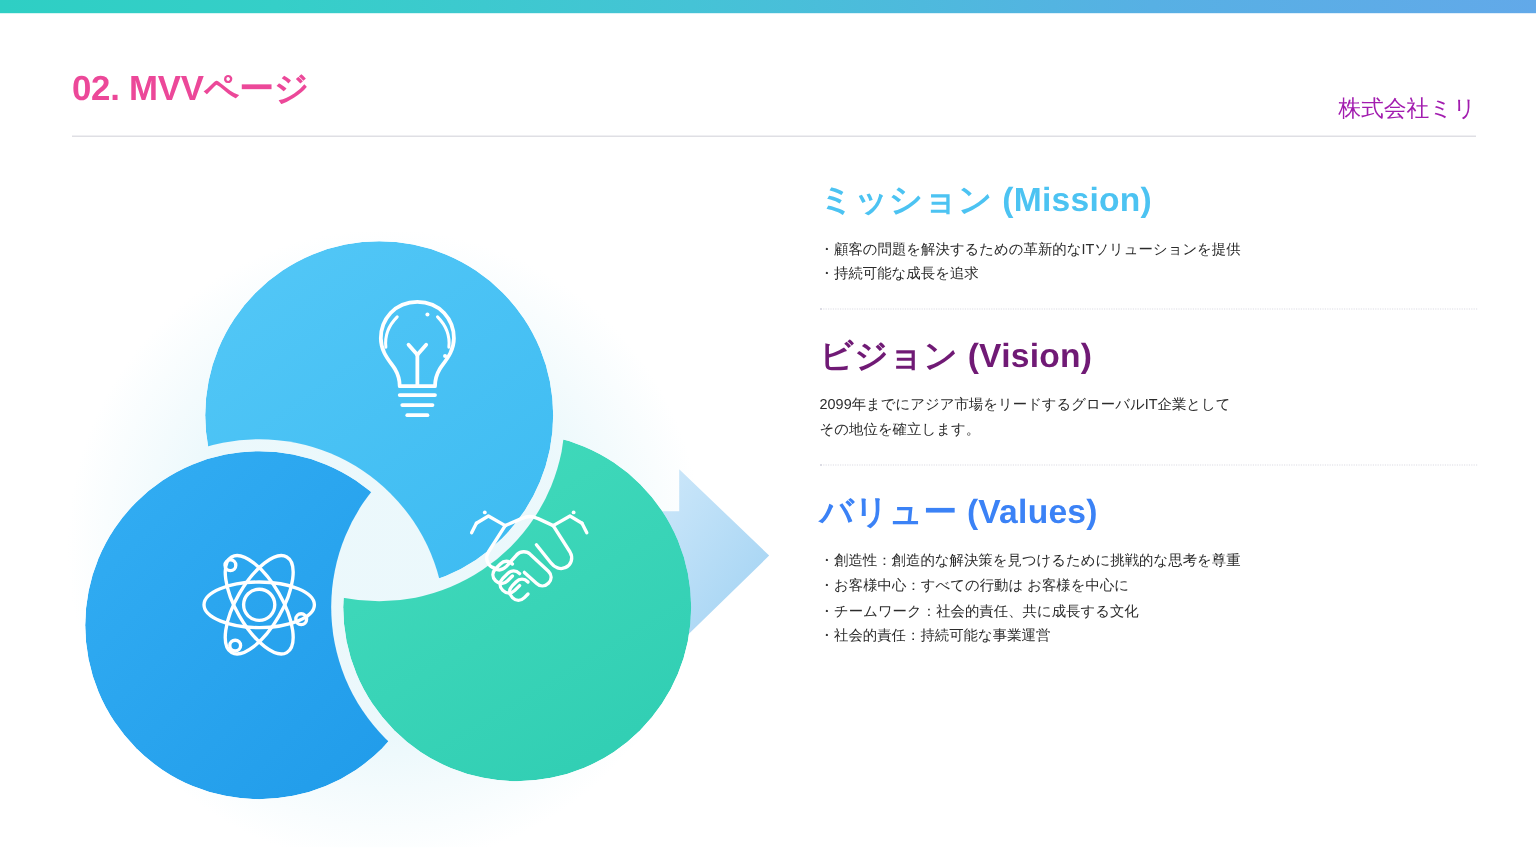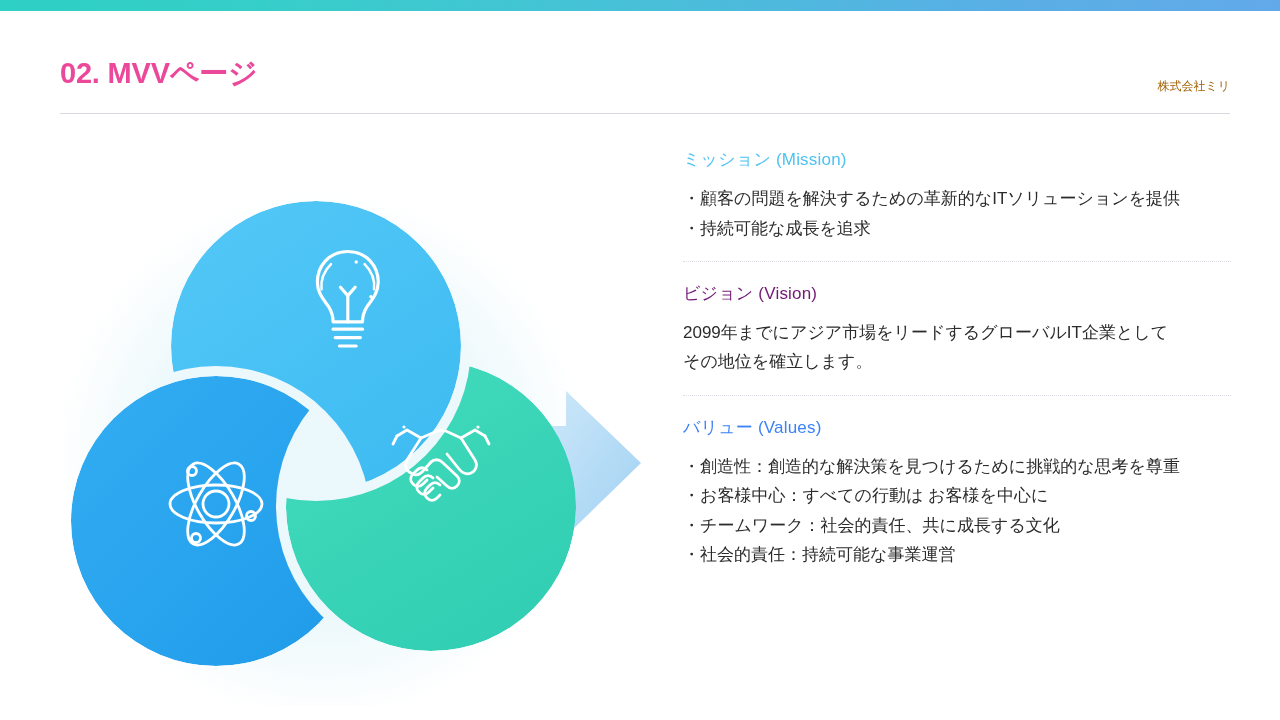--- a/index.html
+++ b/index.html
@@ -43,22 +43,22 @@
     font-size: 29px;
     font-weight: bold;
     color: #ec4899;
     letter-spacing: -0.2px;
     white-space: nowrap;
   }
   .company-name {
     position: absolute;
     right: 0;
     top: 30px;
-    font-size: 12px;
-    color: #a16207;
+    font-size: 19px;
+    color: #a21caf;
     white-space: nowrap;
     margin-left: 25px;
   }
   .header-rule {
     position: absolute;
     left: 0;
     bottom: 0;
     width: 1170px;
     height: 1px;
     background: #d8d8de;
@@ -78,33 +78,33 @@
   .content {
     position: absolute;
     left: 683px;
     top: 150px;
     width: 548px;
   }
 
   .block { position: relative; }
 
   .block-title {
-    font-size: 17px;
-    font-weight: normal;
+    font-size: 28px;
+    font-weight: bold;
     letter-spacing: 0.2px;
     line-height: 1.2;
     white-space: nowrap;
   }
   .block-title.mission { color: #4cc3f2; }
   .block-title.vision  { color: #701a75; }
   .block-title.values  { color: #3b82f6; }
 
   .block-body {
     margin-top: 14px;
-    font-size: 17px;
+    font-size: 12px;
     color: #2b2b2b;
     line-height: 1.72;
   }
   .bullet-line { white-space: nowrap; }
   .para-line   { white-space: nowrap; }
 
   .divider {
     margin-top: 18px;
     width: 548px;
     height: 1px;

